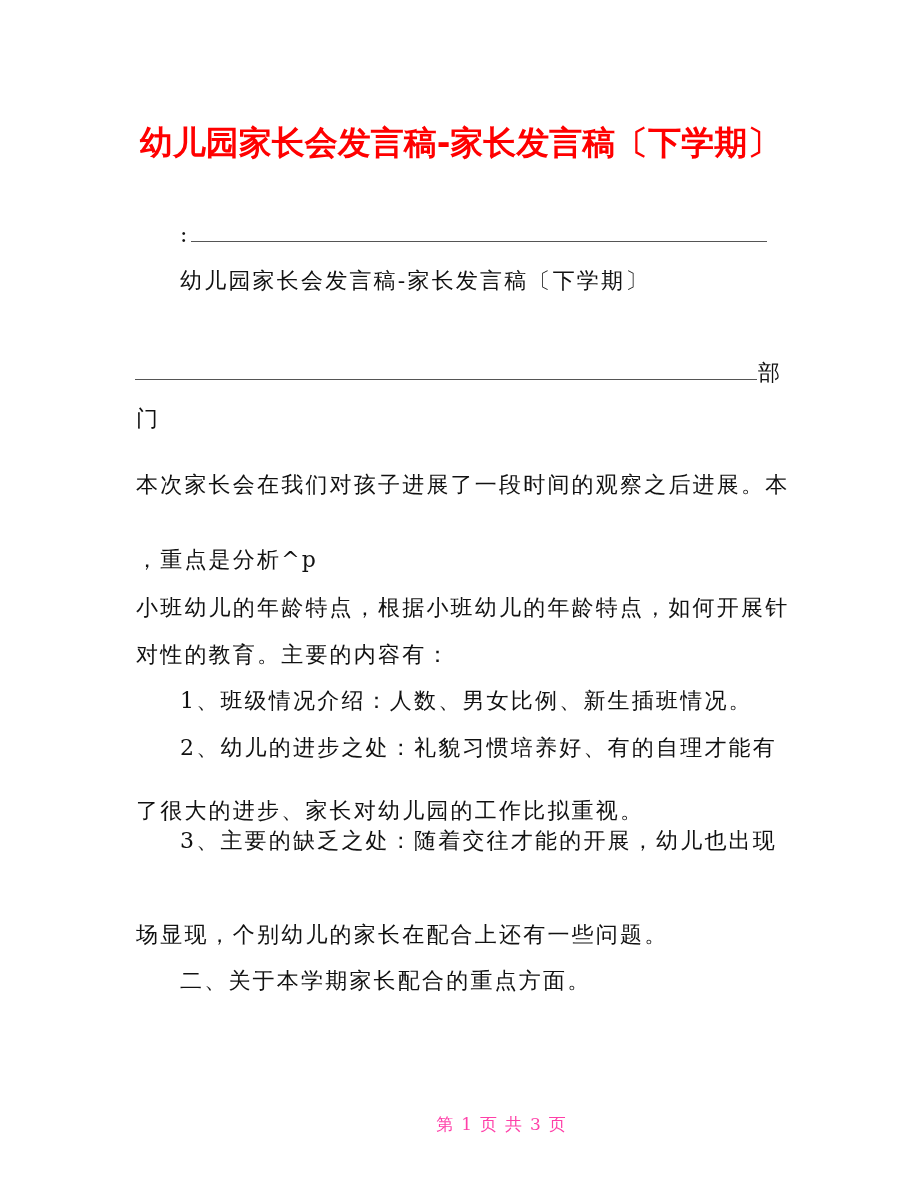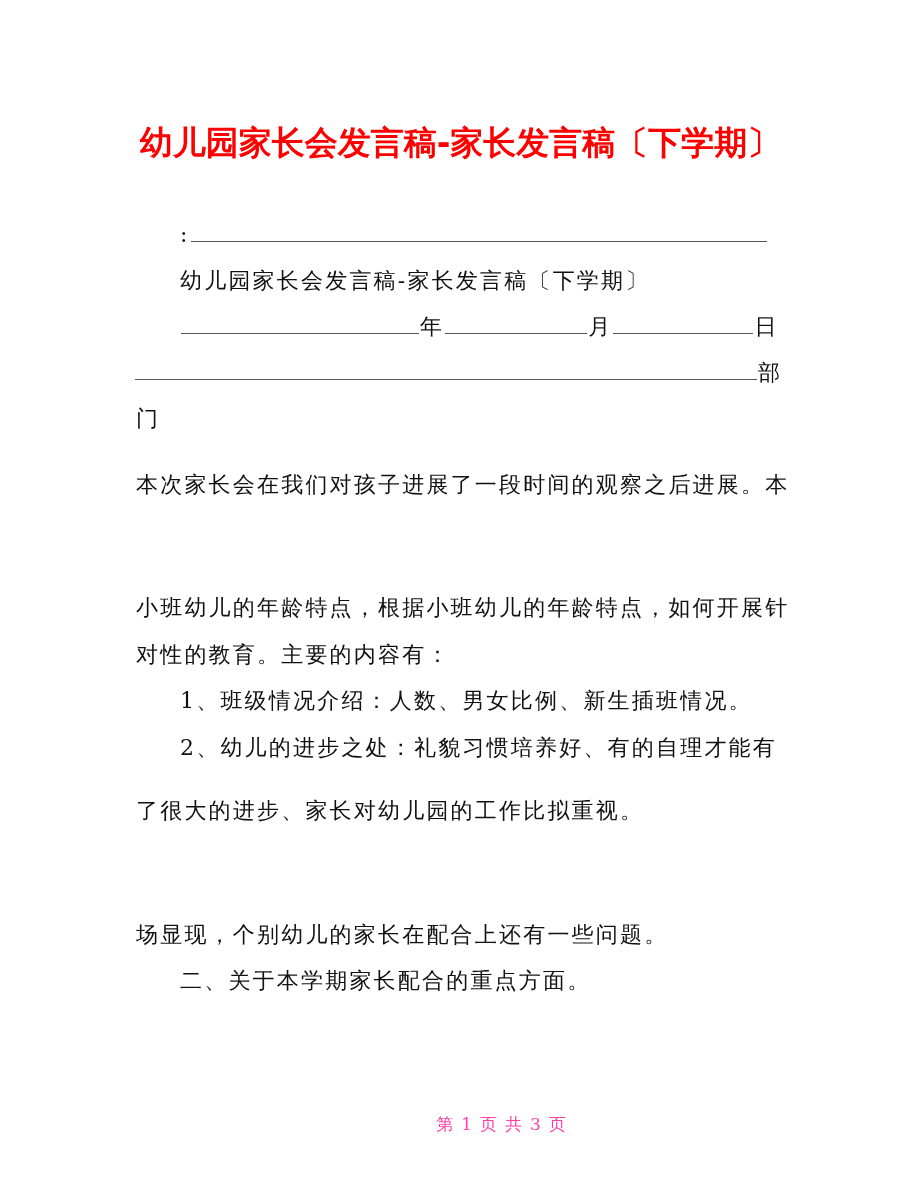--- a/index.html
+++ b/index.html
@@ -68,35 +68,34 @@
 <div class="page">
 
   <div class="title">幼儿园家长会发言稿-家长发言稿〔下学期〕</div>
 
   <div class="line" style="left:180px; top:220px;">
     <span>:</span><span class="blank" style="width:576px;"></span>
   </div>
 
   <div class="line" style="left:180px; top:266px;">幼儿园家长会发言稿-家长发言稿〔下学期〕</div>
 
-  <div class="line" style="left:180px; top:312px;">
-    <span class="blank" style="width:238px;"></span><span>年</span><span class="blank" style="width:142px;"></span><span>月</span><span class="blank" style="width:140px;"></span><span>日</span>
-  </div>
 
   <div class="line" style="left:134px; top:358px;">
     <span class="blank" style="width:622px;"></span><span>部</span>
   </div>
   <div class="line" style="left:136px; top:404px;">门</div>
 
   <div class="line" style="left:136px; top:452px;margin-top:18px;">本次家长会在我们对孩子进展了一段时间的观察之后进展。本</div>
+  <div class="line" style="left:136px; top:545px;">，重点是分析^p</div>
   <div class="line" style="left:136px; top:593px;">小班幼儿的年龄特点，根据小班幼儿的年龄特点，如何开展针</div>
   <div class="line" style="left:136px; top:640px;">对性的教育。主要的内容有：</div>
   <div class="line" style="left:180px; top:686px;">1、班级情况介绍：人数、男女比例、新生插班情况。</div>
   <div class="line" style="left:180px; top:733px;">2、幼儿的进步之处：礼貌习惯培养好、有的自理才能有</div>
   <div class="line" style="left:136px; top:780px;margin-top:16px;">了很大的进步、家长对幼儿园的工作比拟重视。</div>
+  <div class="line" style="left:180px; top:826px;">3、主要的缺乏之处：随着交往才能的开展，幼儿也出现</div>
   <div class="line" style="left:136px; top:920px;">场显现，个别幼儿的家长在配合上还有一些问题。</div>
   <div class="line" style="left:180px; top:966px;">二、关于本学期家长配合的重点方面。</div>
 
   <div class="footer">
     <span>第</span><span>1</span><span>页</span><span>共</span><span>3</span><span>页</span>
   </div>
 
 </div>
 
 </body></html>

